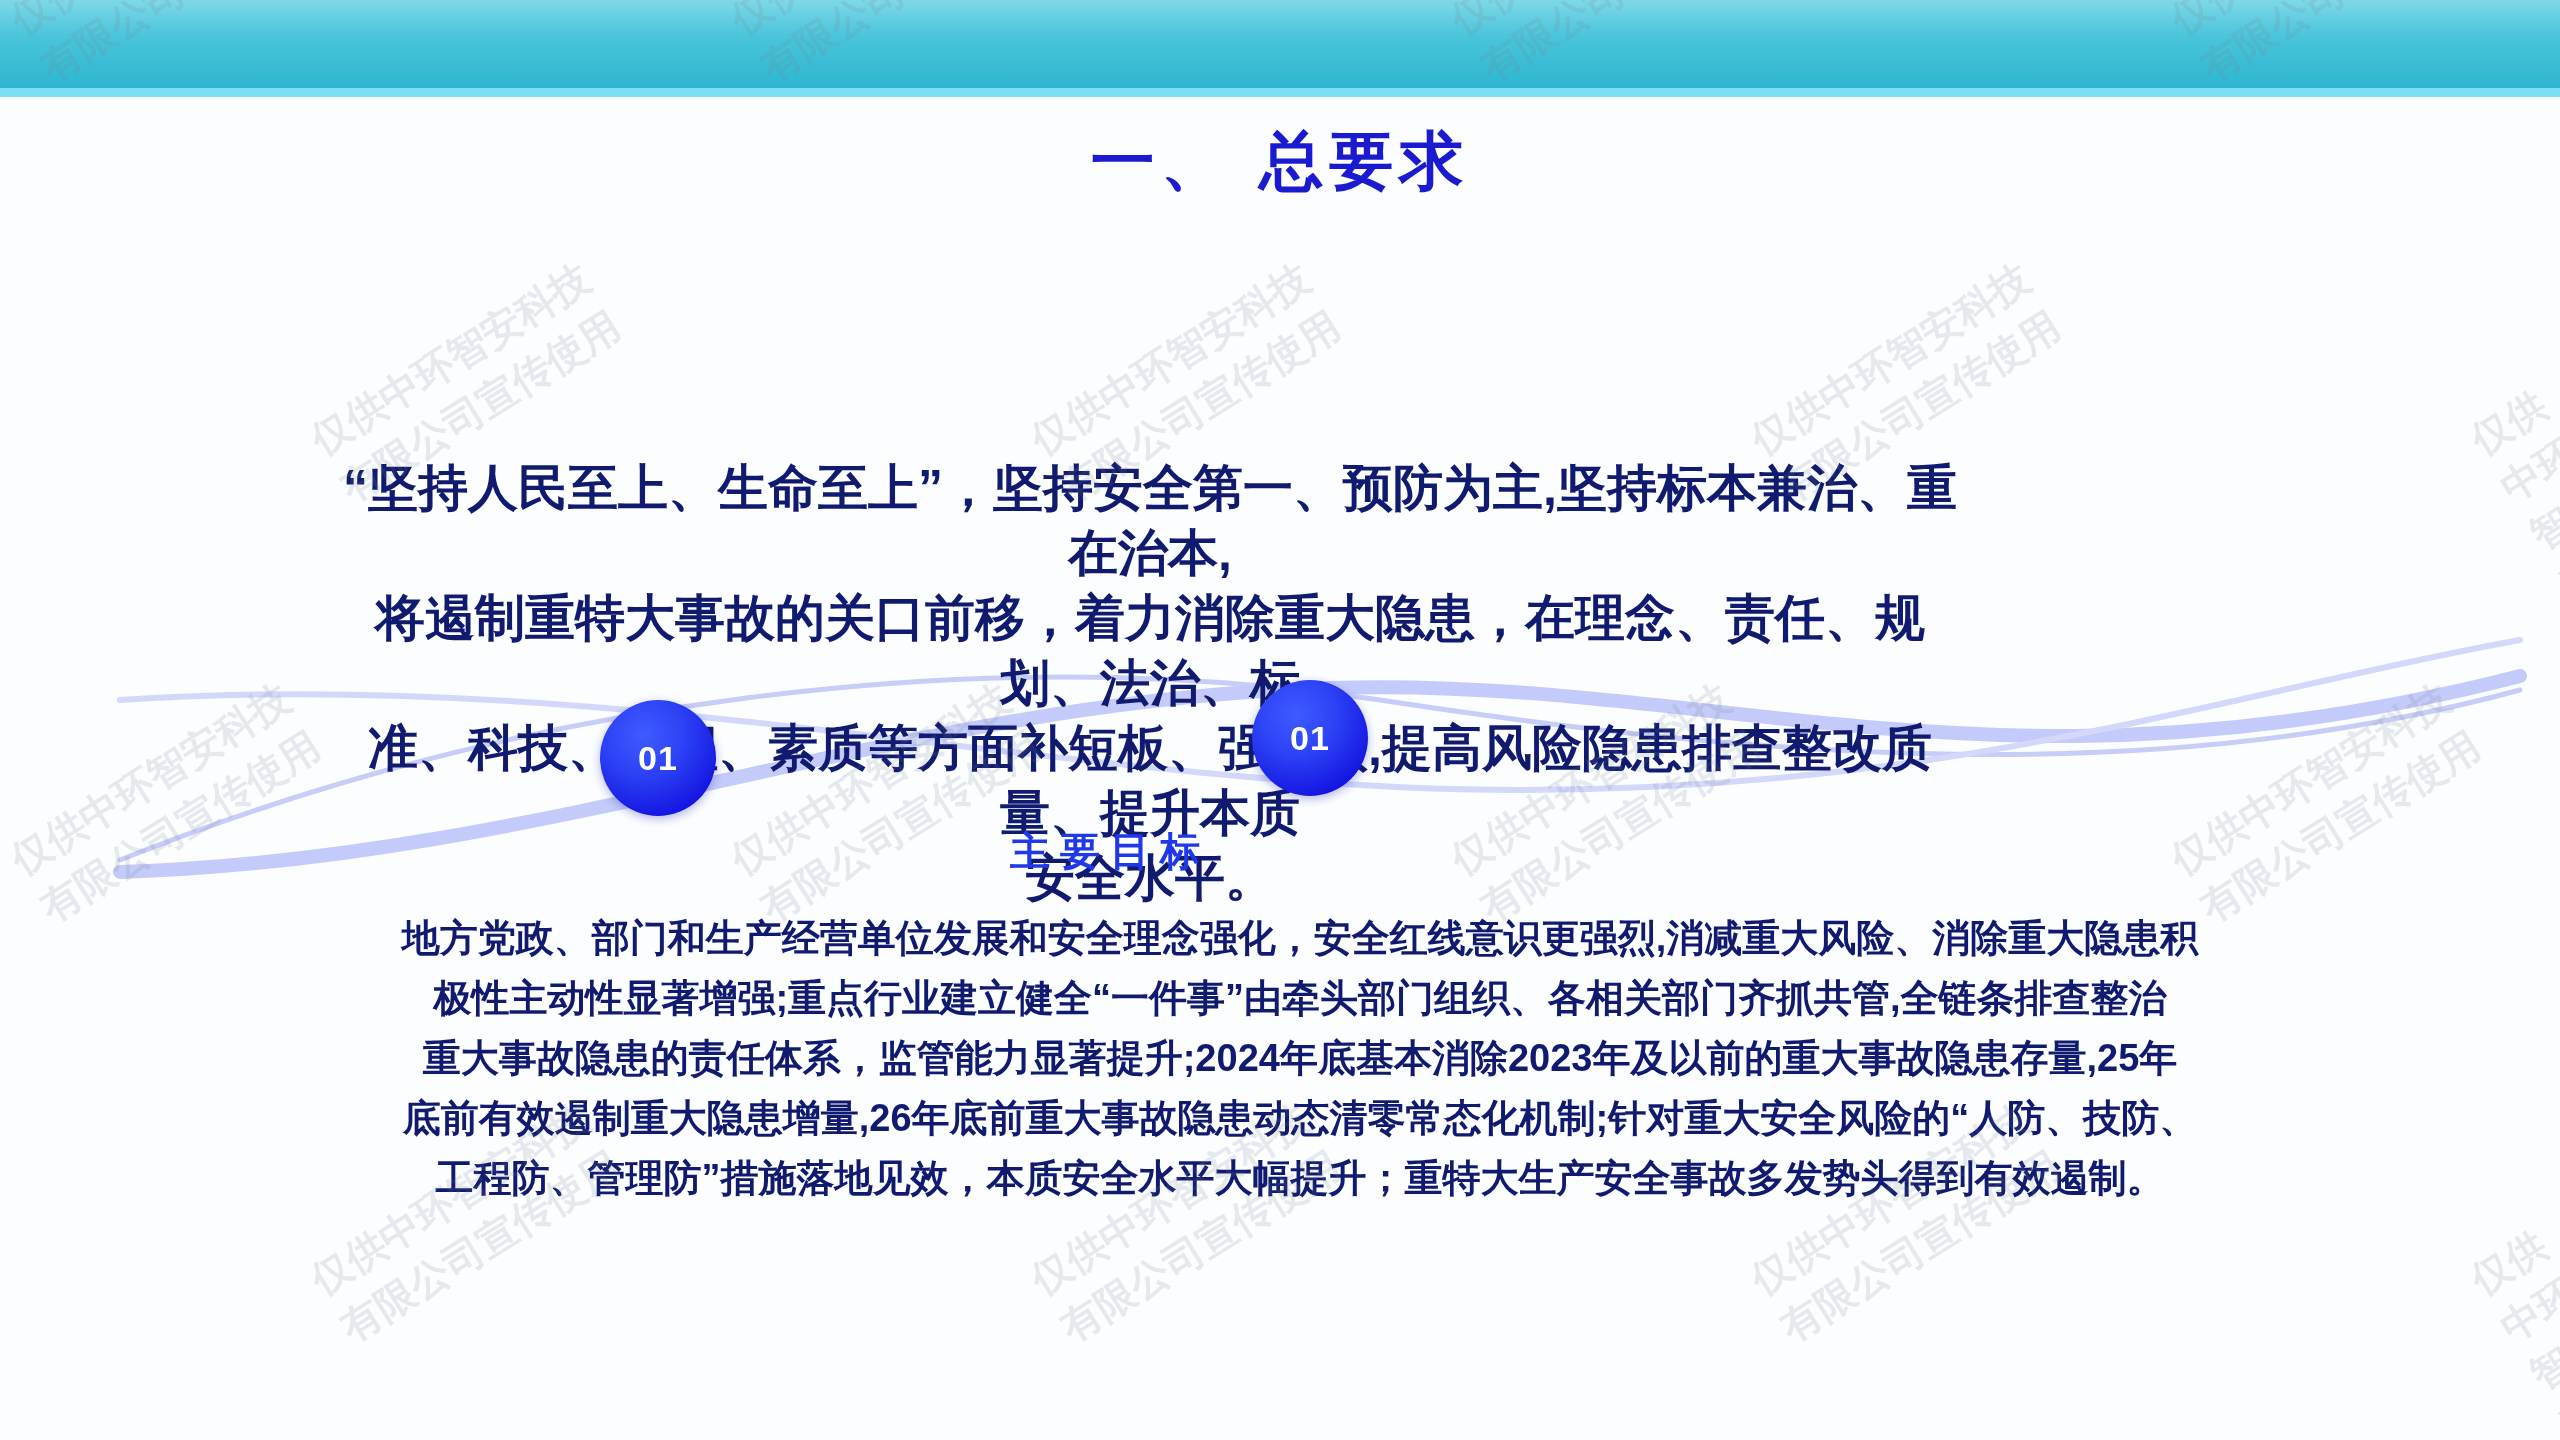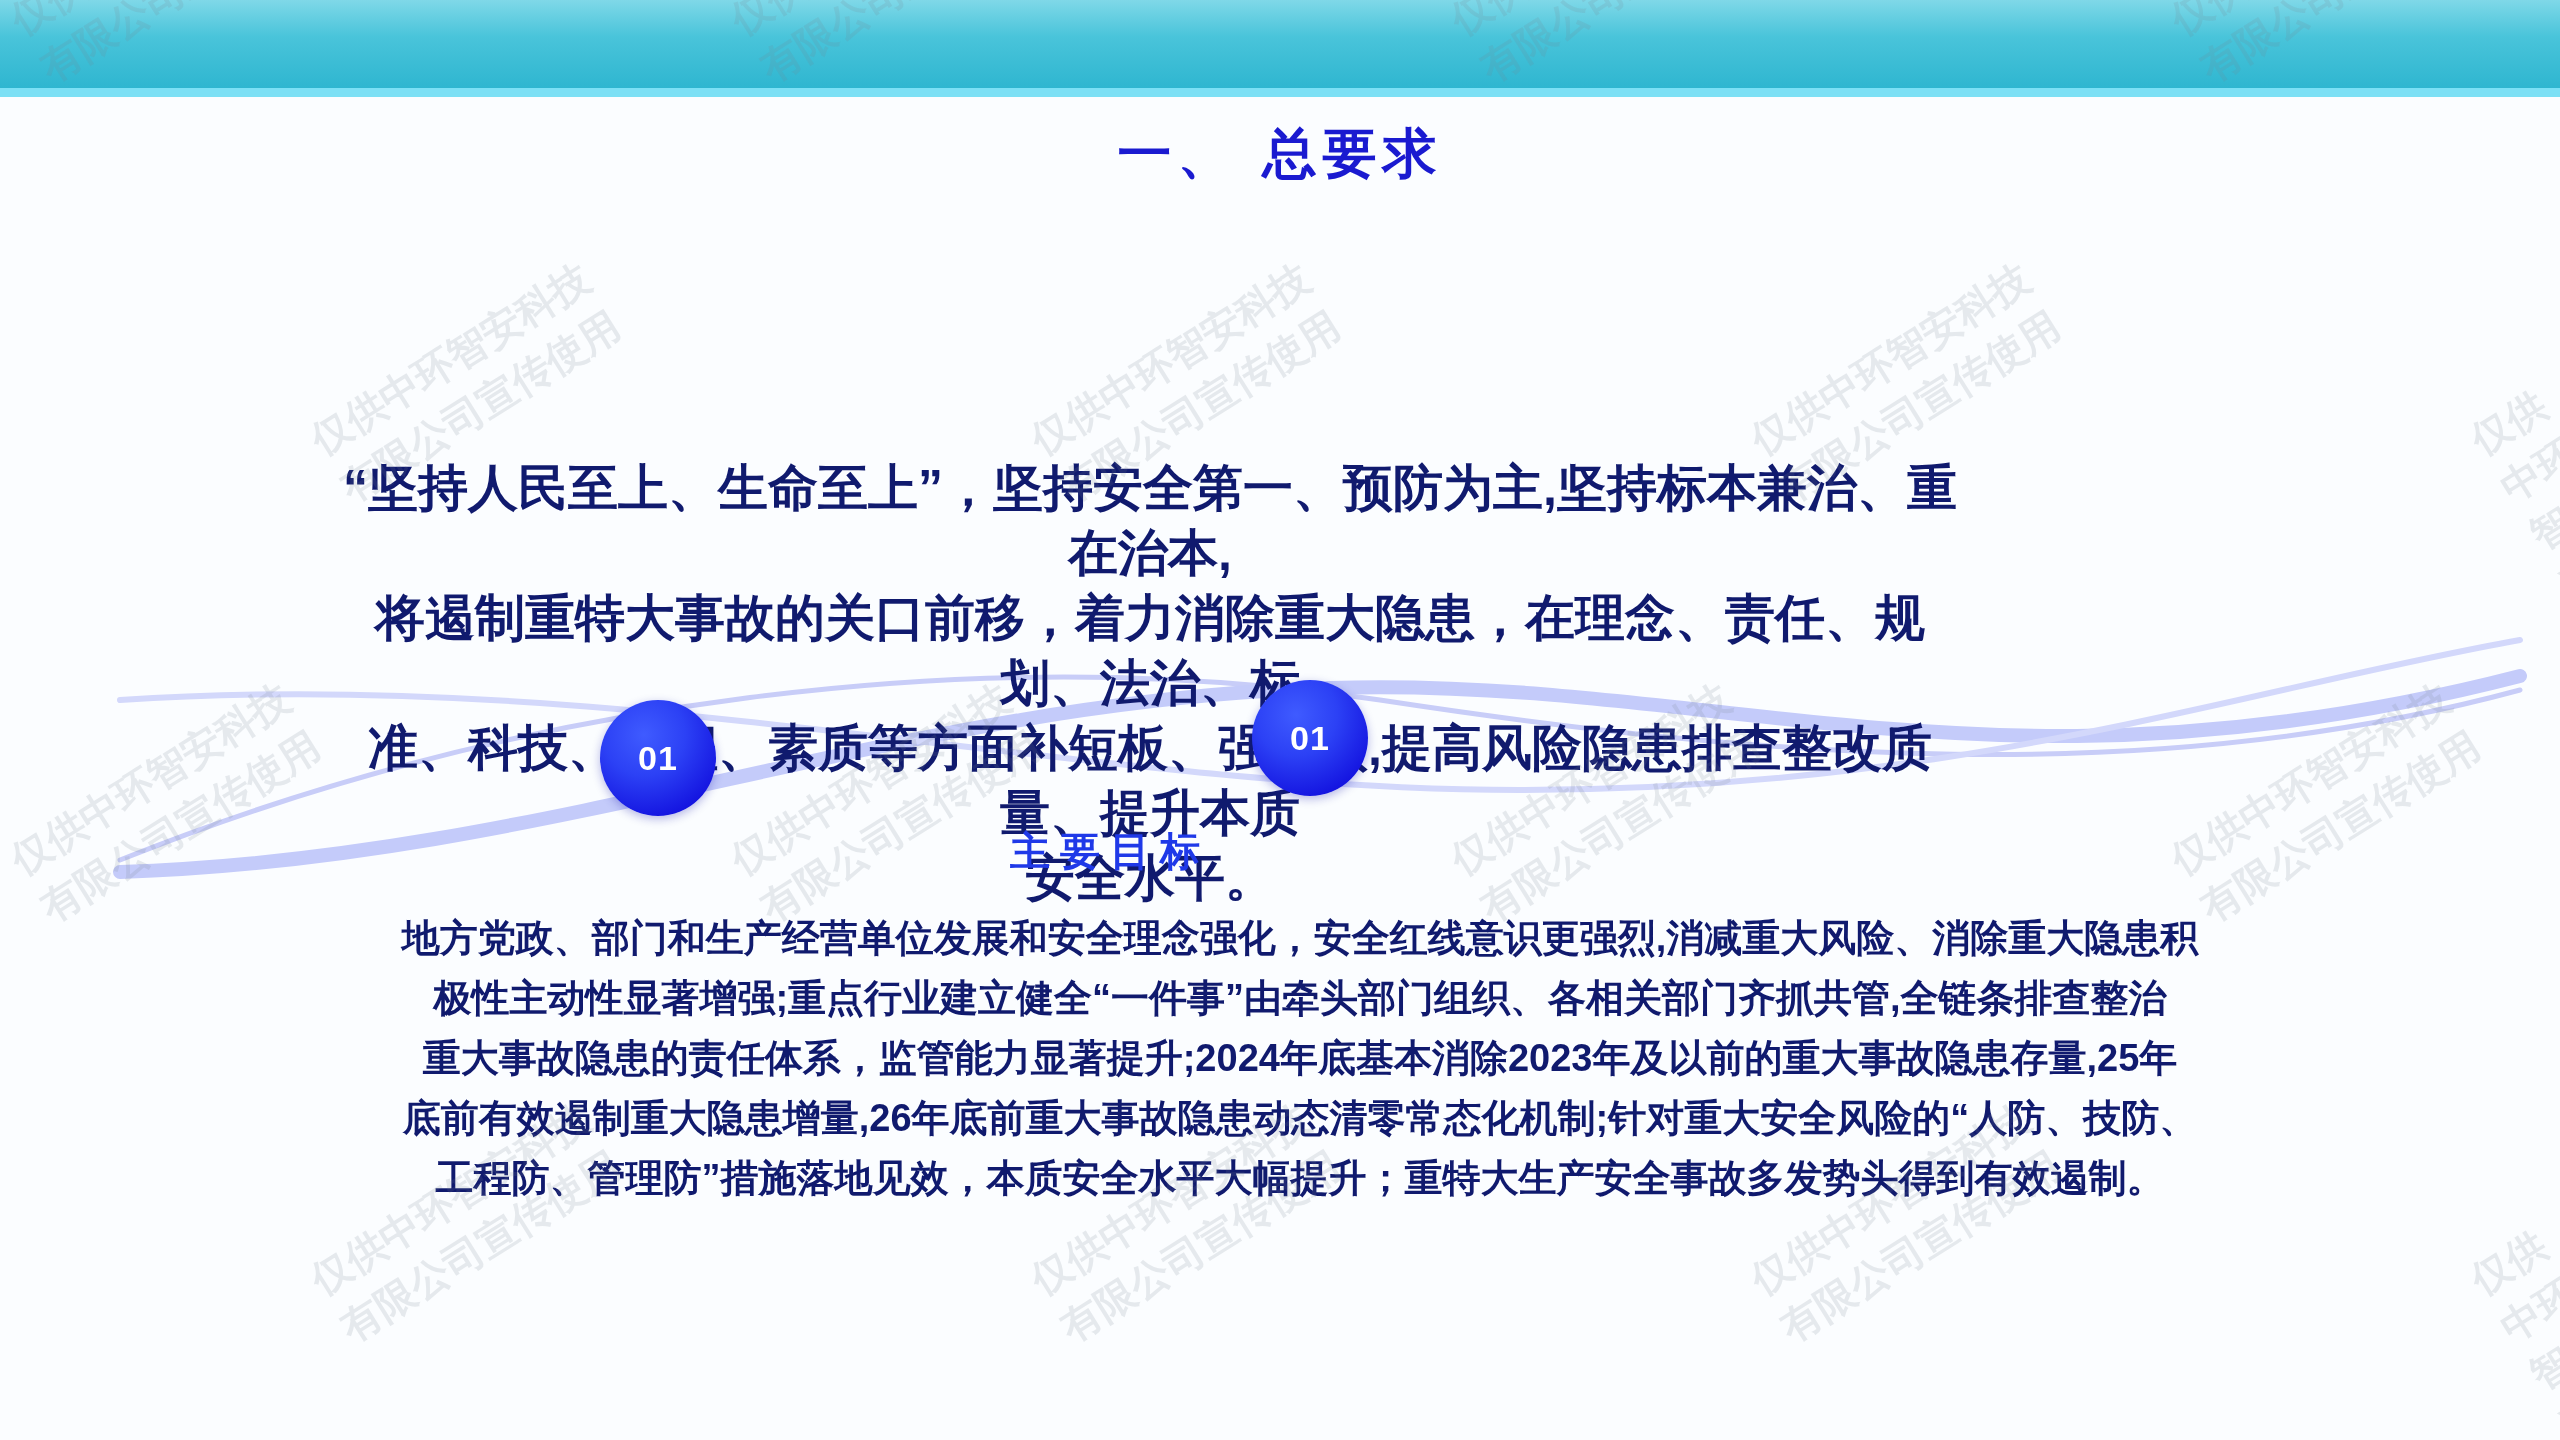--- a/index.html
+++ b/index.html
@@ -51,21 +51,21 @@
 
   
   .slide-title {
     position: absolute;
     left: 0;
     top: 118px;
     width: 2560px;
     text-align: center;
     font-family: "DejaVu Serif", "Liberation Serif", serif;
     font-weight: 700;
-    font-size: 54px;
+    font-size: 64px;
     letter-spacing: 6px;
     color: #1a1ad0;
   }
 
   
   .sec1-heading {
     position: absolute;
     left: 330px;
     top: 345px;
     width: 560px;

